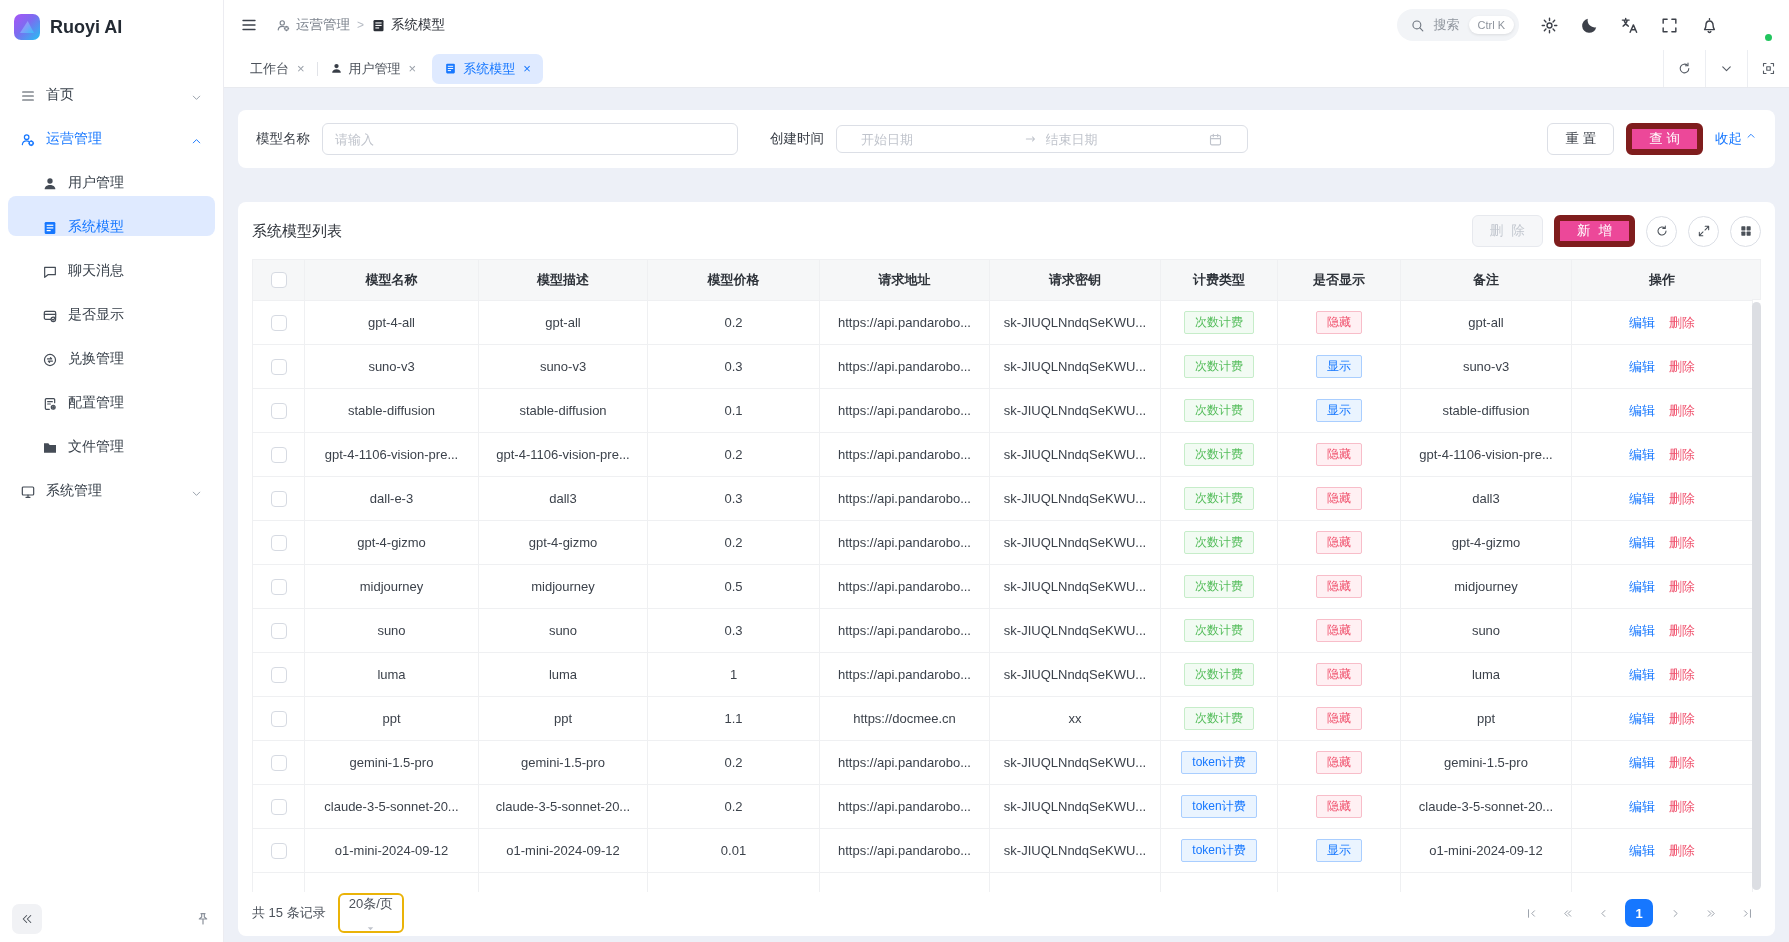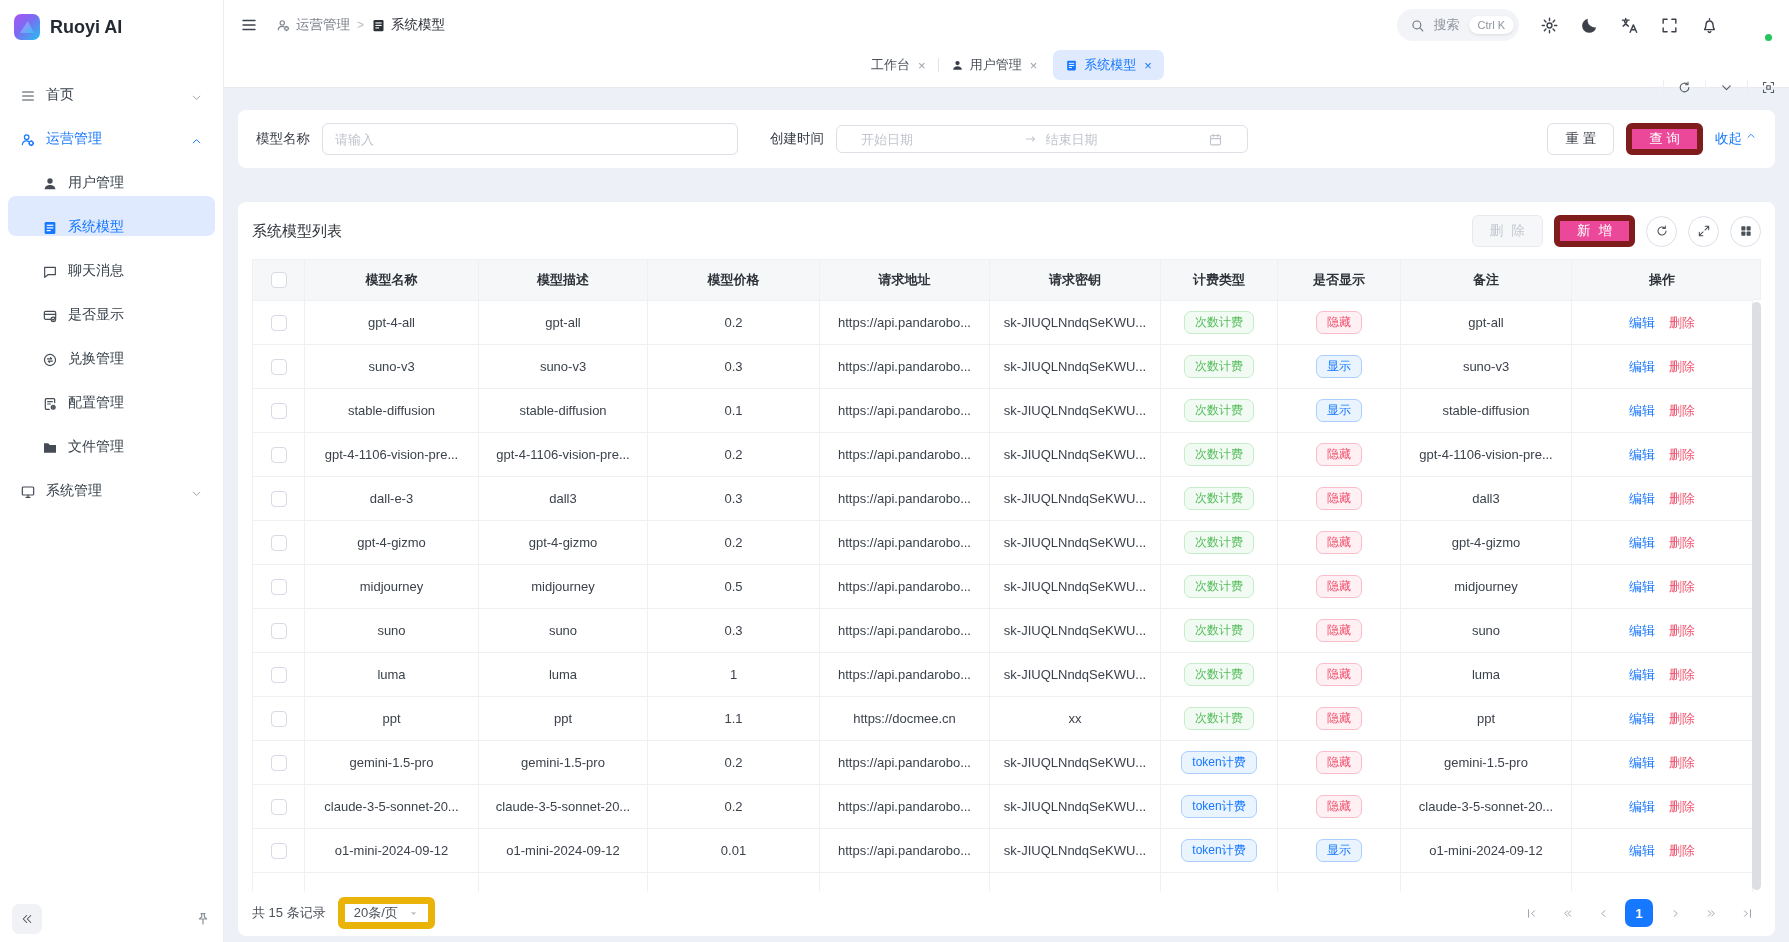--- a/index.html
+++ b/index.html
@@ -40,21 +40,21 @@
   .topbar-right { margin-left:auto; display:flex; align-items:center; gap:21px; }
   .search-pill { display:flex; align-items:center; gap:9px; height:32px; background:#f2f4f7; border-radius:16px; padding:0 5px 0 13px; cursor:pointer; }
   .search-pill .sicon { color:#6f7680; font-size:15px; display:flex; }
   .search-pill .stext { color:#8e949d; font-size:13px; }
   .kbd-chip { background:#fff; border-radius:12px; padding:3px 9px; font-size:11px; color:#8e949d; box-shadow:0 1px 3px rgba(0,0,0,.10); }
   .tb-icon { font-size:19px; color:#3c4049; display:flex; cursor:pointer; }
   .avatar-wrap { position:relative; width:33px; height:33px; cursor:pointer; }
   .avatar { width:33px; height:33px; border-radius:50%; background:radial-gradient(circle at 30% 30%,#c4b5fd 0 28%,transparent 30%),radial-gradient(circle at 72% 35%,#f472b6 0 22%,transparent 24%),radial-gradient(circle at 55% 75%,#fbbf24 0 25%,transparent 27%),linear-gradient(135deg,#6366f1,#38bdf8); }
   .status-dot { position:absolute; right:-1px; bottom:-1px; width:11px; height:11px; border-radius:50%; background:#22c55e; border:2px solid #fff; }
 
-  .tabbar { height:38px; background:#fff; border-bottom:1px solid #e8eaef; display:flex; align-items:center; padding-left:14px;flex-direction:column; }
+  .tabbar { height:38px; background:#fff; border-bottom:1px solid #e8eaef; display:flex; align-items:center; padding-left:14px; }
   .tabs { display:flex; align-items:center; height:100%; }
   .tab { display:flex; align-items:center; gap:6px; height:100%; padding:0 12px; color:#4b515a; font-size:13px; cursor:pointer; }
   .tab .ticon { font-size:13px; display:flex; color:#383e47; }
   .tab .tclose { color:#9aa0a9; font-size:13px; margin-left:2px; }
   .tab.active { height:30px; background:#dfeaff; border-radius:7px; color:#1677ff; margin:0 4px; }
   .tab.active .ticon, .tab.active .tclose { color:#1677ff; }
   .tab-divider { width:1px; height:14px; background:#e1e3e8; }
   .tabbar-controls { margin-left:auto; display:flex; height:100%; }
   .tbc { width:42px; height:100%; display:flex; align-items:center; justify-content:center; color:#565c65; font-size:15px; border-left:1px solid #eceef2; cursor:pointer; }
 
@@ -85,34 +85,34 @@
   .toolbar { display:flex; align-items:center; gap:11px; }
   .btn-disabled { background:#f6f7f9; border:1px solid #e7e9ee; color:#c2c7cf; cursor:not-allowed; }
   .tool-circle { width:31px; height:31px; border-radius:50%; border:1px solid #dcdfe6; background:#fff; display:flex; align-items:center; justify-content:center; color:#4a5058; font-size:14px; cursor:pointer; }
 
   .table-wrap { flex:1; overflow:hidden; position:relative; }
   table { width:calc(100% - 9px); border-collapse:collapse; table-layout:fixed; }
   th, td { border:1px solid #eff0f2; text-align:center; overflow:hidden; white-space:nowrap; text-overflow:ellipsis; }
   th { height:41px; background:#f6f7f8; font-size:13px; font-weight:bold; color:#2e333a; }
   td { height:44px; font-size:13px; color:#3c424b; padding:0 6px; }
   .cb { width:16px; height:16px; border:1px solid #d6dae2; border-radius:4px; background:#fff; margin:0 auto; cursor:pointer; }
-  .badge { display:inline-block; padding:3px 10px; border-radius:7px; font-size:12px; line-height:1.25; }
+  .badge { display:inline-block; padding:3px 10px; border-radius:2px; font-size:12px; line-height:1.25; }
   .badge.green { color:#54bd5b; background:#f2fbf3; border:1px solid #c6edc9; }
   .badge.blue  { color:#1677ff; background:#eaf4ff; border:1px solid #a9ceff; }
   .badge.red   { color:#f0516d; background:#fff0f3; border:1px solid #f8bdc9; }
   .op-link { cursor:pointer; margin:0 7px; }
   .op-edit { color:#1677ff; }
   .op-del { color:#f0516d; }
   .vscroll-cap { position:absolute; top:0; right:0; width:9px; height:41px; background:#f6f7f8; border:1px solid #eff0f2; border-left:none; }
   .vscroll { position:absolute; top:43px; right:0; bottom:2px; width:9px; }
   .vthumb { width:9px; height:100%; border-radius:5px; background:#dcdee3; cursor:pointer; }
 
   .pager { height:38px; display:flex; align-items:center; justify-content:space-between; padding-top:4px; }
   .pager-left { display:flex; align-items:center; gap:12px; color:#4c525b; font-size:13px; }
-  .size-select { display:flex; align-items:center; gap:10px; height:32px; border:7px solid #eab308; border-radius:6px; padding:0 9px; color:#4c525b; cursor:pointer; }
+  .size-select { display:flex; align-items:center; gap:10px; height:40px; border:2px solid #eab308; border-radius:6px; padding:0 9px; color:#4c525b; cursor:pointer;flex-direction:column; }
   .size-caret { color:#c0c4cc; font-size:11px; display:flex; }
   .pager-right { display:flex; align-items:center; gap:8px; }
   .pg { width:28px; height:28px; display:flex; align-items:center; justify-content:center; color:#9aa0aa; font-size:13px; cursor:pointer; }
   .pg.active { background:#1677ff; color:#fff; border-radius:7px; font-weight:bold; }
 </style>
 </head>
 <body>
 
 <aside class="sidebar">
   <div class="logo">

